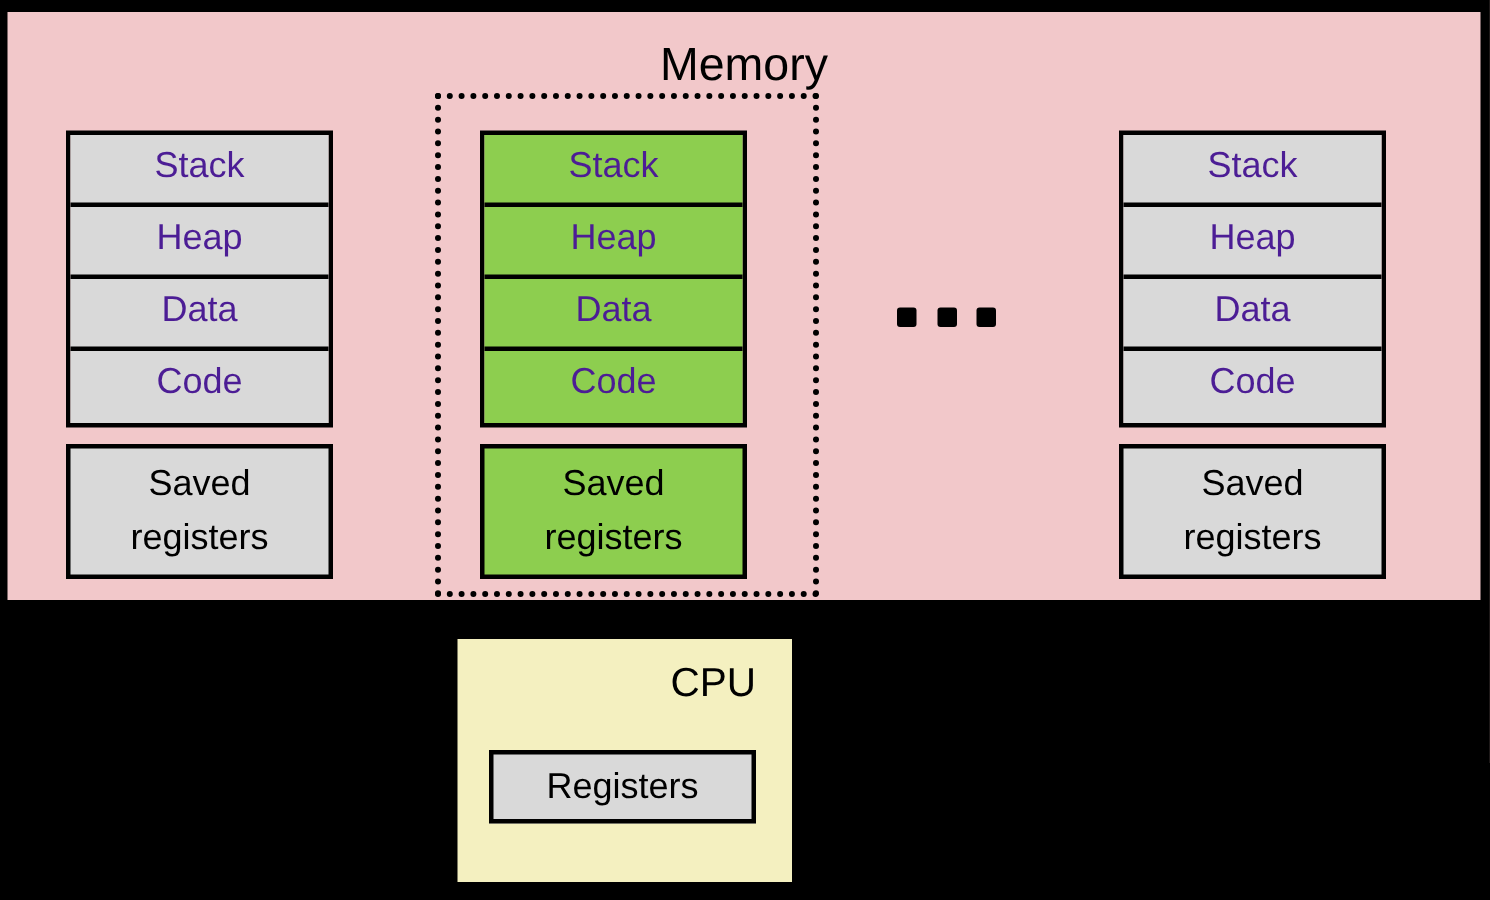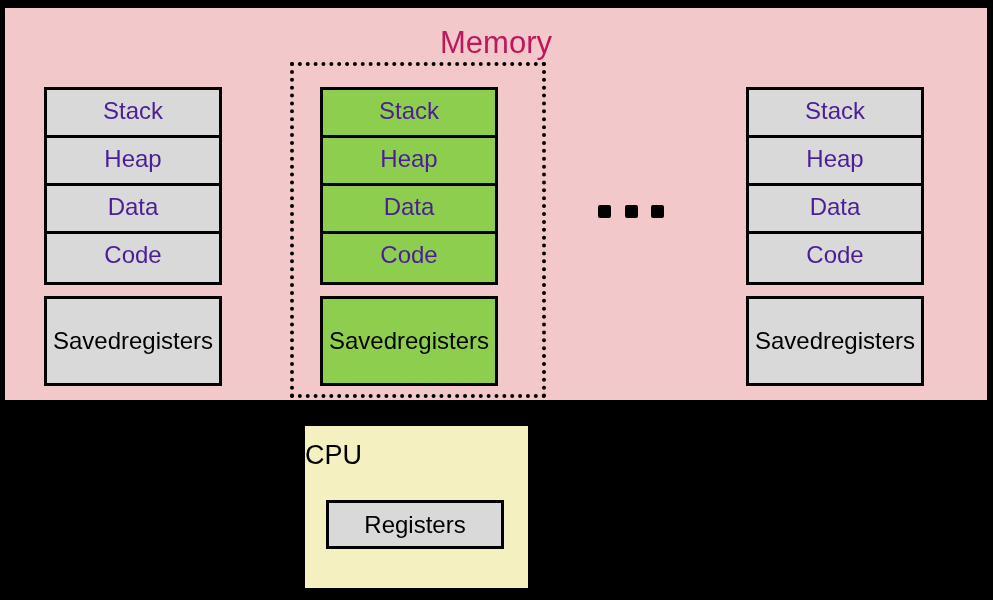--- a/index.html
+++ b/index.html
@@ -30,21 +30,21 @@
     background: #F2C8CA;
     box-sizing: border-box;
   }
   .memory-title {
     position: absolute;
     left: 0;
     top: 16px;
     width: 982px;
     text-align: center;
     font-size: 31px;
-    color: #be185d;
+    color: #000000;
     line-height: 38px;
     white-space: nowrap;
   }
 
   
   .process-column {
     position: absolute;
     top: 87px;
     width: 178px;
   }
@@ -69,21 +69,21 @@
   }
   .segment:last-child { border-bottom: none; }
 
   .saved-box {
     margin-top: 11px;
     height: 90px;
     border: 3px solid #000000;
     box-sizing: border-box;
     background: #D9D9D9;
     display: flex;
-    flex-direction: row;
+    flex-direction: column;
     align-items: center;
     justify-content: center;
     font-size: 24px;
     color: #000000;
     line-height: 36px;
   }
   .saved-box span { display: block; text-align: center; white-space: nowrap; }
 
   
   .col-middle .segment,
@@ -128,21 +128,21 @@
     width: 223px;
     height: 162px;
     background: #F4F0C0;
     box-sizing: border-box;
   }
   .cpu-title {
     position: absolute;
     left: 0;
     top: 12px;
     width: 199px;
-    text-align: left;
+    text-align: right;
     font-size: 27px;
     color: #000000;
     line-height: 34px;
     white-space: nowrap;
   }
   .registers-box {
     position: absolute;
     left: 21px;
     top: 74px;
     width: 178px;

